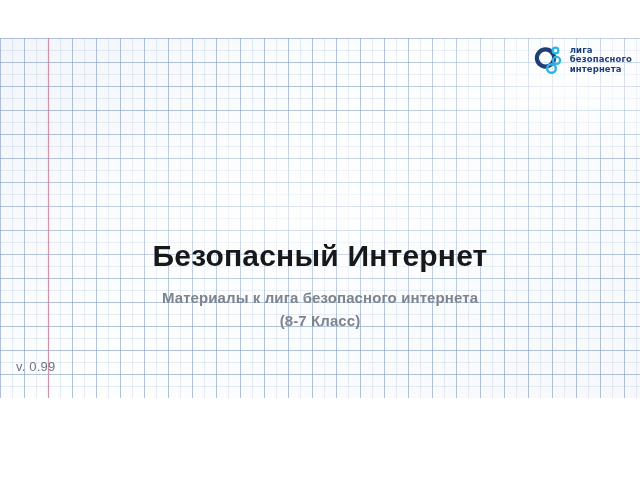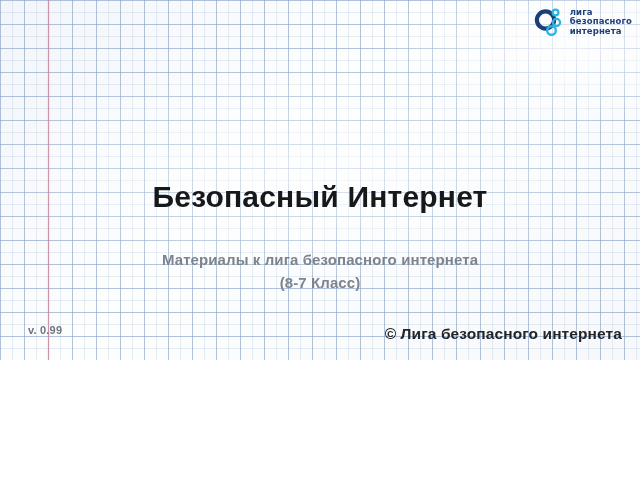--- a/index.html
+++ b/index.html
@@ -46,20 +46,21 @@
         to bottom,
         rgba(120,150,190,0.52) 0px,
         rgba(120,150,190,0.52) 1px,
         rgba(0,0,0,0) 1px,
         rgba(0,0,0,0) 24px
       ),
       
       linear-gradient(135deg, #f2f5fa 0%, #fdfefe 42%, #f6f8fb 100%);
     background-size: 12px 12px, 12px 12px, 24px 24px, 24px 24px, 100% 100%;
     background-position: 0 0, 0 0, 0 0, 0 0, 0 0;
+    margin-top: 38px;
   }
 
   
   .paper-haze {
     position: absolute;
     inset: 0;
     background:
       radial-gradient(ellipse 75% 45% at 50% 48%, rgba(255,255,255,0.60) 0%, rgba(255,255,255,0.0) 72%),
       radial-gradient(ellipse 40% 30% at 88% 14%, rgba(255,255,255,0.75) 0%, rgba(255,255,255,0.0) 75%);
     pointer-events: none;
@@ -96,21 +97,21 @@
     letter-spacing: 0.1px;
     text-transform: lowercase;
     white-space: nowrap;
   }
 
   
   .title-block {
     position: absolute;
     left: 0;
     right: 0;
-    top: 180px;
+    top: 201px;
     text-align: center;
   }
   .main-title {
     margin: 0;
     font-size: 30px;
     font-weight: bold;
     color: #17181a;
     letter-spacing: 0.2px;
     line-height: 34px;
   }
@@ -126,26 +127,25 @@
     font-size: 15px;
     font-weight: bold;
     color: #7e838d;
     line-height: 23px;
     letter-spacing: 0.1px;
   }
 
   
   .version {
     position: absolute;
-    left: 28px;
+    left: 16px;
     bottom: 24px;
-    font-size: 11px;
+    font-size: 13px;
     color: #6f7580;
     letter-spacing: 0.2px;
-    font-weight: bold;
   }
   .copyright {
     position: absolute;
     right: 18px;
     bottom: 17px;
     font-size: 15.5px;
     font-weight: bold;
     color: #222428;
     letter-spacing: 0.1px;
     white-space: nowrap;
@@ -176,15 +176,14 @@
   <div class="title-block">
     <h1 class="main-title">Безопасный Интернет</h1>
   </div>
 
   <div class="subtitle-block">
     <p class="subtitle-line">Материалы к лига безопасного интернета</p>
     <p class="subtitle-line">(8-7 Класс)</p>
   </div>
 
   <div class="version">v. 0.99</div>
-  <div class="copyright">© Лига безопасного интернета</div>
 
 </div>
 
 </body></html>

